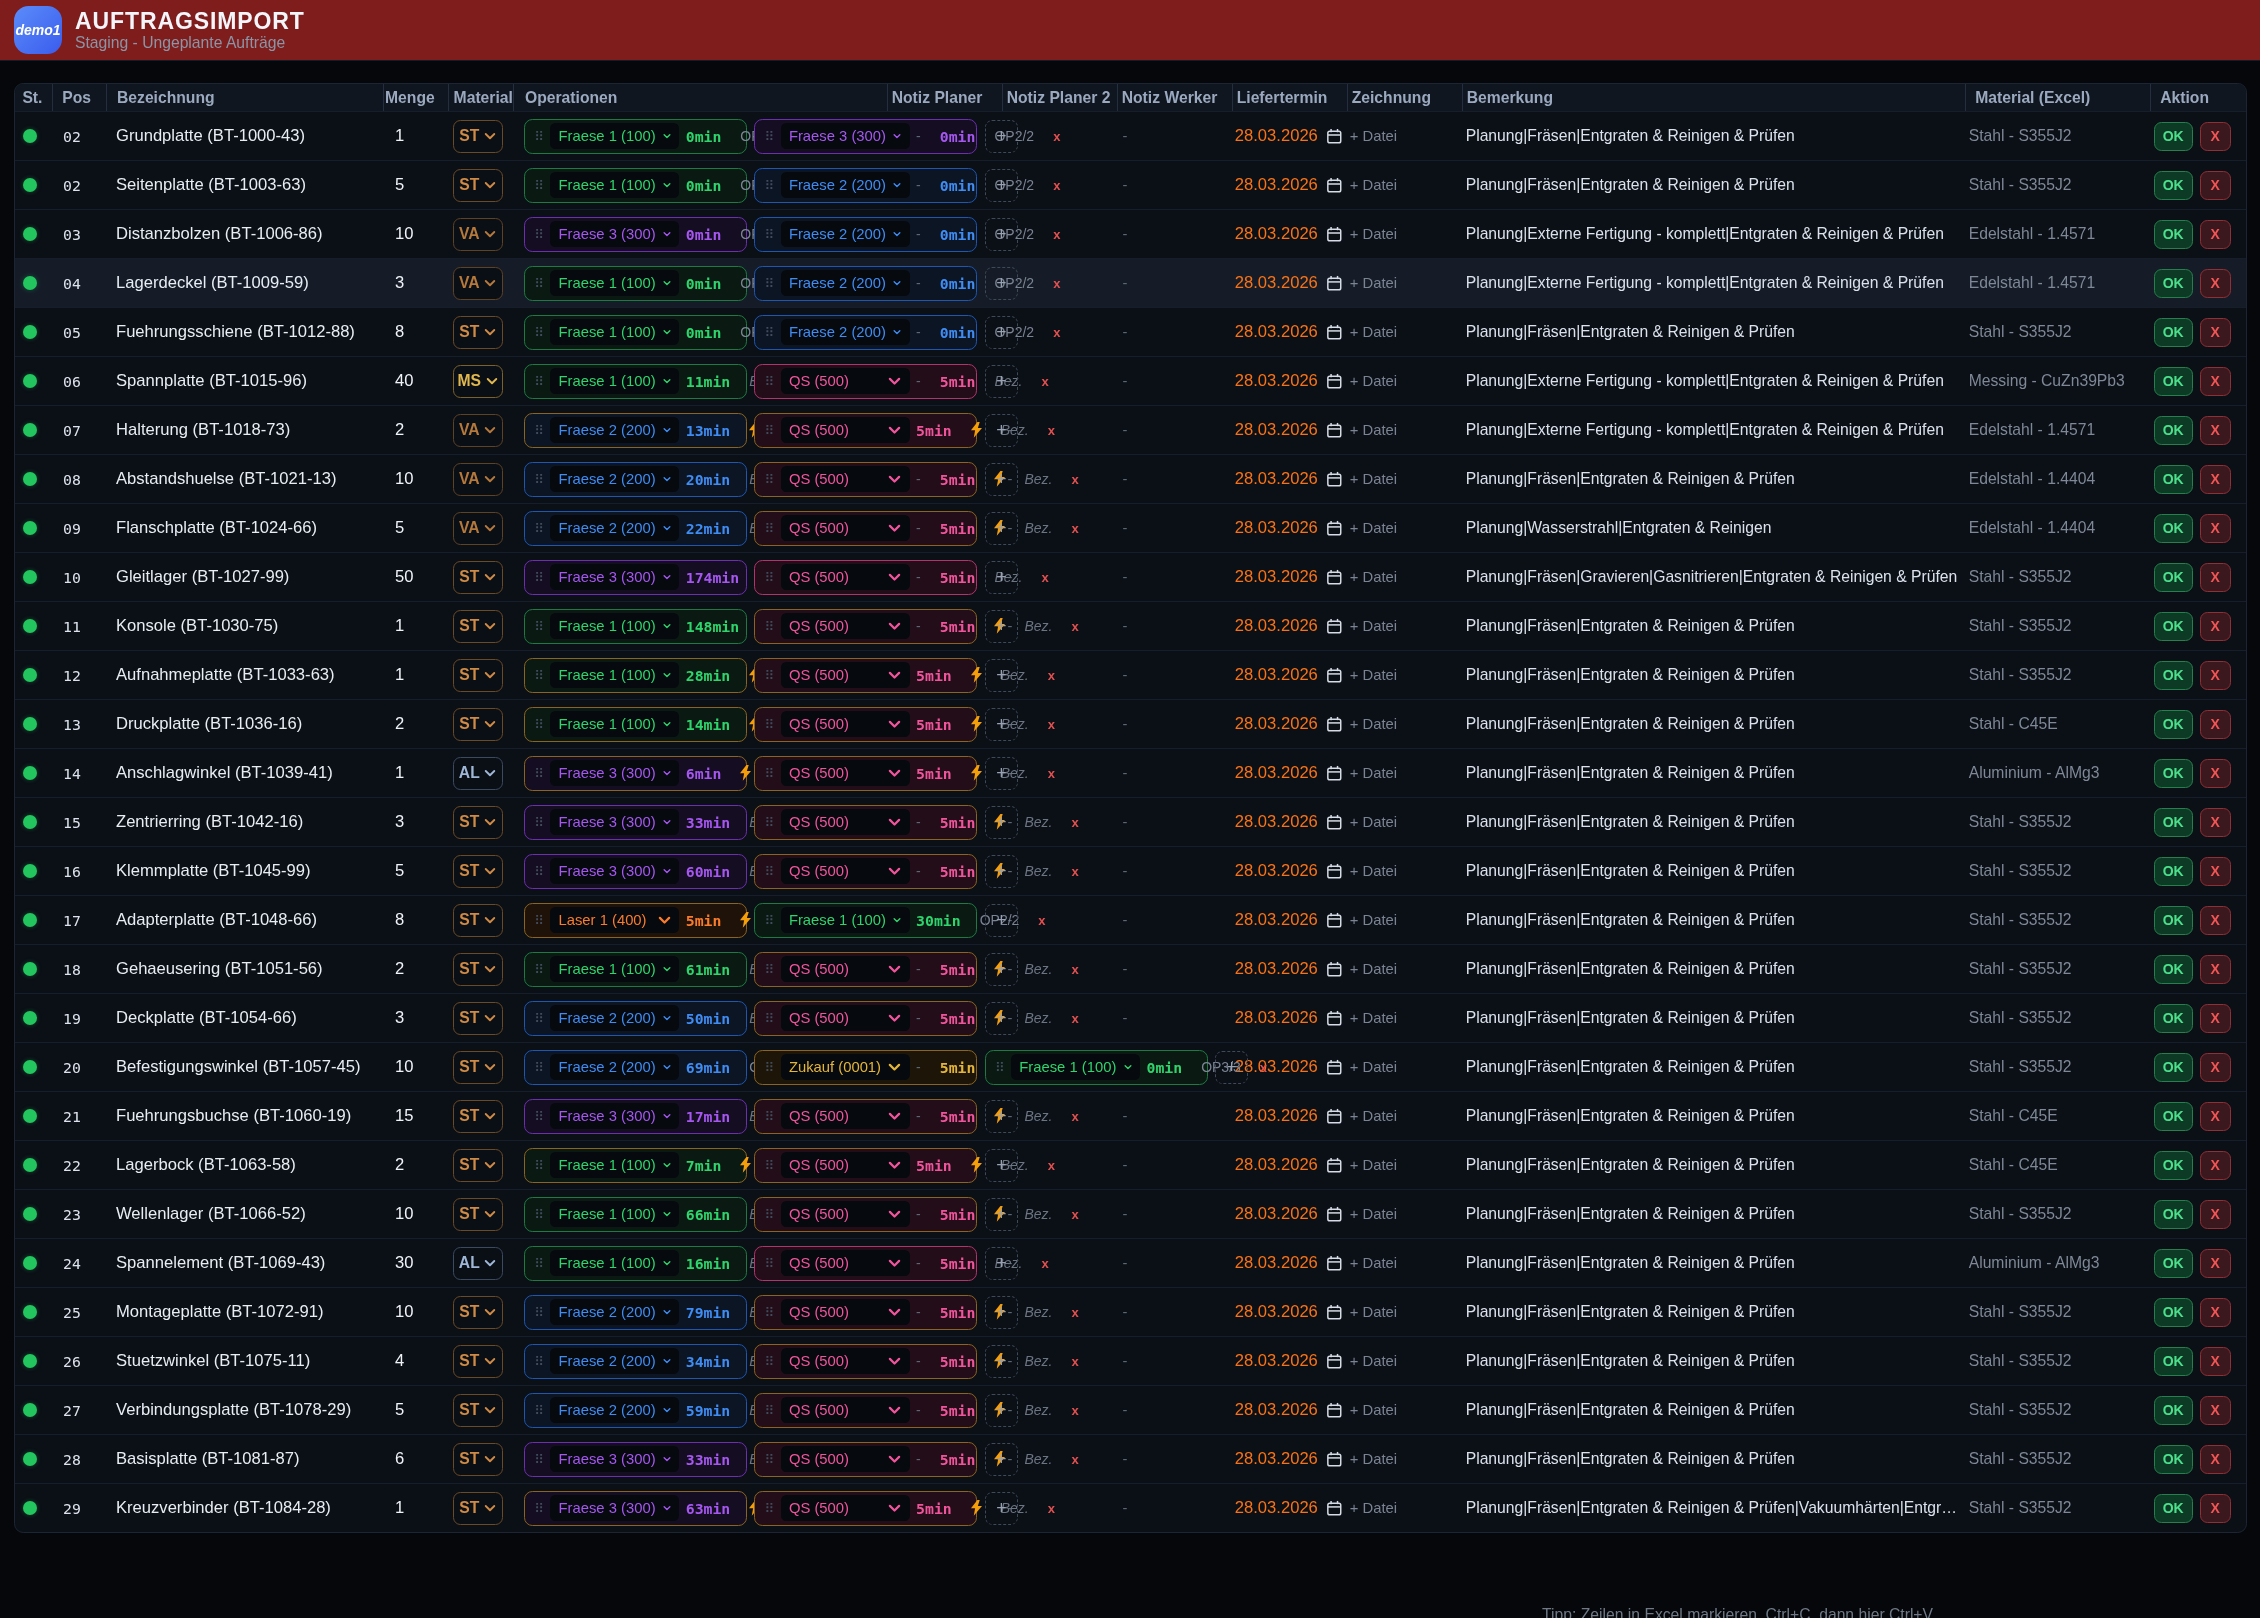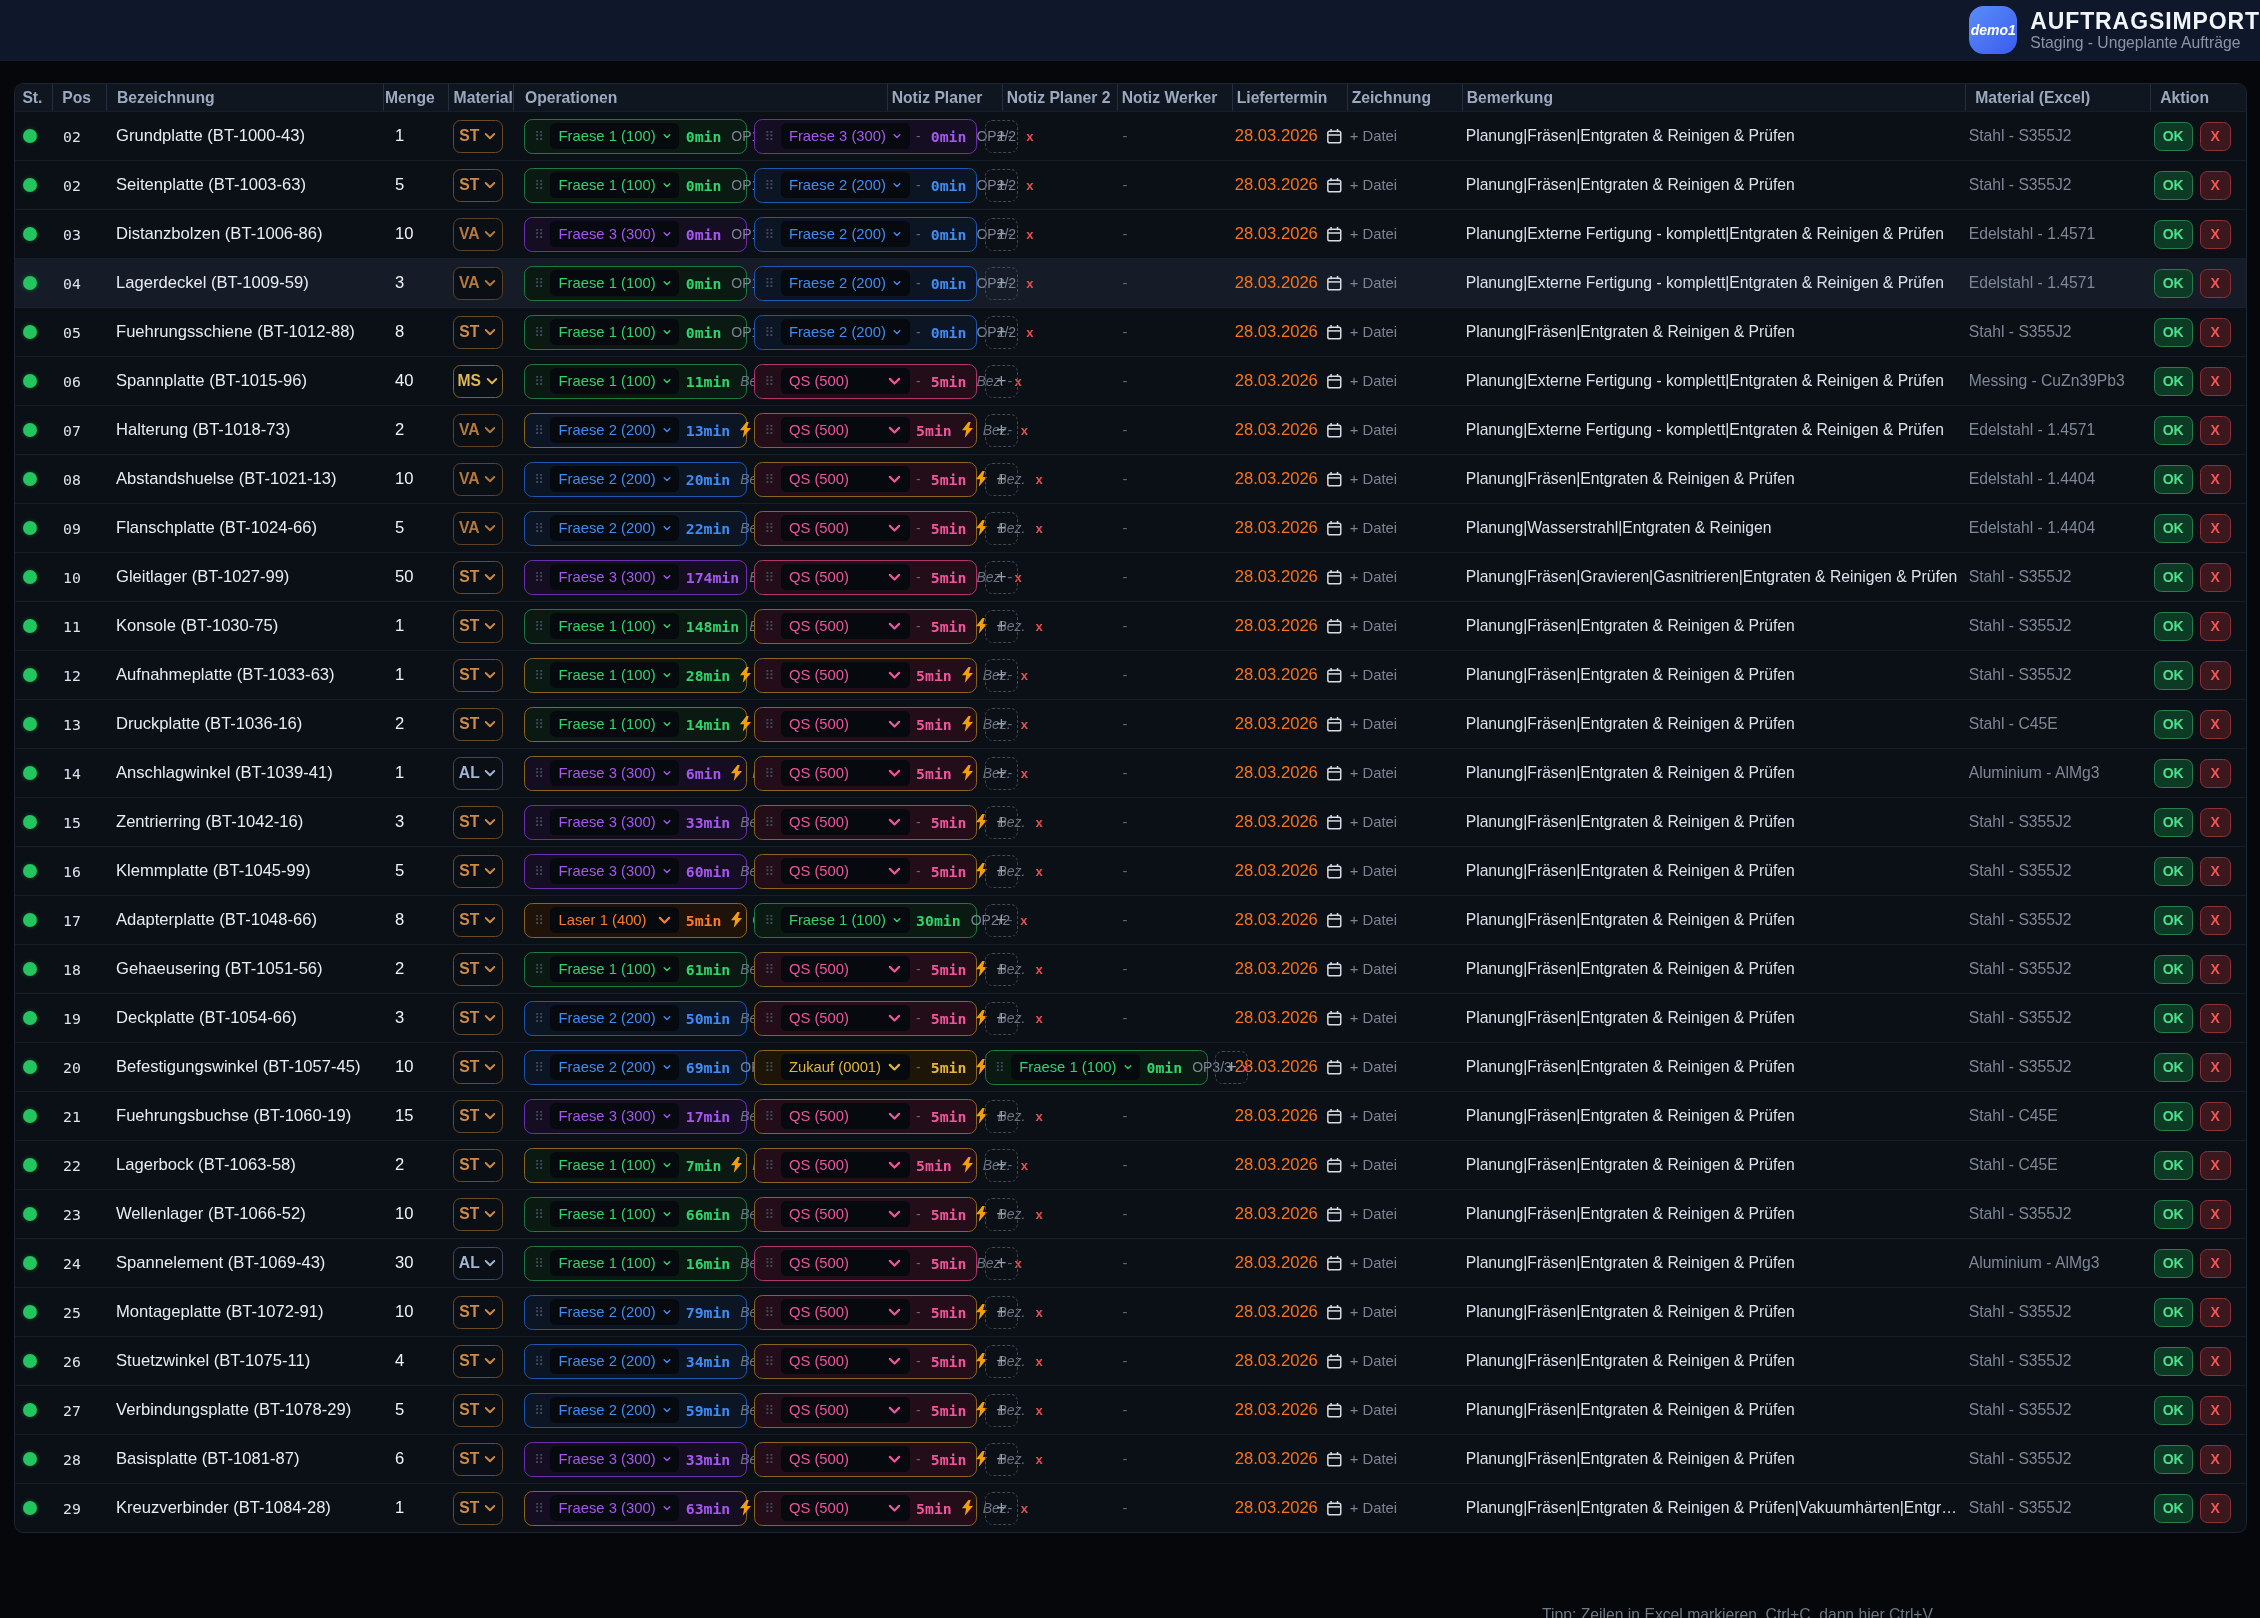--- a/index.html
+++ b/index.html
@@ -1,22 +1,22 @@
 <!DOCTYPE html>
 <html style="font-size:14.8px"><head>
 <meta charset="utf-8">
 <style>
   * { margin:0; padding:0; box-sizing:border-box; }
   html,body { background:#05070a; }
   body { font-family:"Liberation Sans", sans-serif; color:#e8edf4; }
   .page { width:2260px; height:1619px; position:relative; overflow:hidden; background:#05070a; }
 
   
-  .topbar { height:61px; background:#0f172a; border-bottom:0.9px solid #141c29;
-            display:flex; align-items:center; padding-left:14px;justify-content:flex-end; }
+  .topbar { height:61px; background:#7f1d1d; border-bottom:0.9px solid #141c29;
+            display:flex; align-items:center; padding-left:14px; }
   .logo { width:48px; height:48px; border-radius:14.8px;
           background:linear-gradient(135deg,#5b8cfa,#3a5ced);
           display:flex; align-items:center; justify-content:center;
           color:#fff; font-weight:bold; font-style:italic; font-size:14px; }
   .titlebox { margin-left:13px; }
   .apptitle { font-size:23px; font-weight:bold; letter-spacing:0.9px; color:#f2f5fa; line-height:26px; }
   .appsub { font-size:15.7px; color:#8b95a5; line-height:18.5px; }
 
   
   .card { position:absolute; left:14px; top:83px; width:2233px;
@@ -55,21 +55,21 @@
   .matsel svg { flex:0 0 auto; }
 
   .c-ops { position:relative; z-index:2; display:flex; align-items:center; gap:7.4px;
            padding-left:11px; white-space:nowrap; }
   .chip { display:inline-flex; align-items:center; gap:6.5px; height:35px; min-width:223px;
           padding:0 9.2px; border-radius:8.3px; border:0.9px solid; }
   .drag { font-family:"DejaVu Sans", sans-serif; font-size:13px; color:#414b5c; }
   .opsel { min-width:129px; height:26px; background:#06090e; border-radius:5.5px;
            display:inline-flex; align-items:center; justify-content:space-between;
            padding:0 8.3px; gap:7.4px; font-size:14.8px; cursor:pointer; }
-  .opright { margin-left:auto; display:inline-flex; align-items:center; gap:10px; }
+  .opright { margin-left:auto; display:inline-flex; align-items:center; gap:19px; }
   .opdash { color:#5c6775; font-size:14px; }
   .optime { font-family:"DejaVu Sans Mono", monospace; font-size:14.8px; font-weight:bold; }
   .oplabel { font-size:14px; color:#7b8493; }
   .oplabel.it { font-style:italic; color:#6c7582; }
   .opx { color:#e35050; font-weight:bold; font-size:13px; cursor:pointer; }
   .addop { width:33px; height:33px; flex:0 0 auto; border:1.8px dashed #3f4957; border-radius:7.4px;
            background:transparent; color:#98a2b2; font-size:17.5px; display:inline-flex;
            align-items:center; justify-content:center; cursor:pointer; }
 
   .c-np,.c-np2,.c-nw { color:#5c6775; font-size:14.8px; padding-left:5.5px; }

